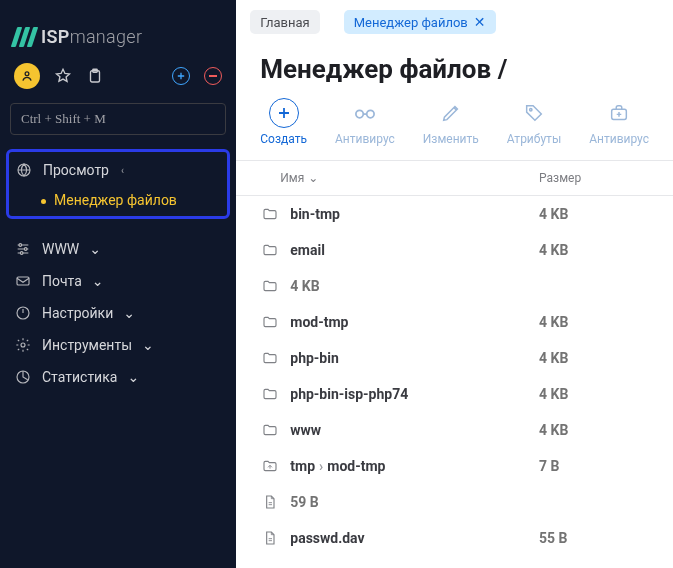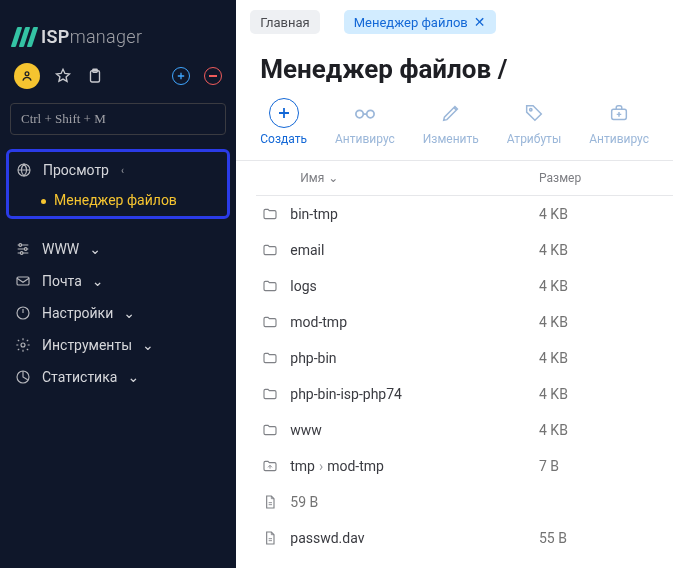--- a/index.html
+++ b/index.html
@@ -52,25 +52,25 @@
 .page-title { font-size: 26px; font-weight: 700; color: #1e1f24; }
 
 .toolbar { display: flex; gap: 28px; padding: 6px 24px 14px 24px; }
 .tool { display:flex; flex-direction:column; align-items:center; gap:4px; color:#1468d6; font-size:12px; cursor:pointer; }
 .tool.dim { color:#9bb7d9; }
 .tool-ico { width:30px; height:30px; border-radius:50%; display:flex; align-items:center; justify-content:center; }
 .tool.create .tool-ico { border:1.6px solid #1468d6; }
 .tool.create .tool-ico svg { width:12px; height:12px; }
 
 .table-wrap { border-top: 1px solid #e6e7ea; flex:1; overflow:auto; }
-.thead { display:flex; padding: 10px 24px 10px 24px; font-size:12px; color:#7c7d82; border-bottom:1px solid #e6e7ea;margin-left:20px; }
+.thead { display:flex; padding: 10px 24px 10px 24px; font-size:12px; color:#7c7d82; border-bottom:1px solid #e6e7ea; }
 .th-name { flex:1; display:flex; align-items:center; gap:4px; padding-left: 20px; }
 .th-size { width:110px; }
 
-.row { display:flex; align-items:flex-start; padding: 10px 24px; font-size:14px; color:#3a3b41; cursor:pointer; }
+.row { display:flex; align-items:flex-start; padding: 10px 24px; font-size:14px; color:#3a3b41; cursor:pointer;font-weight:bold; }
 .row .ficon { width:20px; display:flex; justify-content:center; color:#7f8186; margin-right:10px; }
 .row .fname { flex:1; }
 .row .fsize { width:110px; color:#737373; }
 .row .arrow { color:#9c9da2; margin: 0 4px; }
 </style>
 </head>
 <body>
 
 <aside class="sidebar">
 
@@ -279,21 +279,20 @@
           </span>
           <span class="fname">email</span>
           <span class="fsize">4 KB</span>
         </div>
         <div class="row">
           <span class="ficon">
             <svg width="16" height="16" viewBox="0 0 24 24" fill="none" stroke="currentColor" stroke-width="1.7">
               <path d="M3 7a2 2 0 012-2h4l2 2h8a2 2 0 012 2v8a2 2 0 01-2 2H5a2 2 0 01-2-2V7z"></path>
             </svg>
           </span>
-          <span class="fname">logs</span>
           <span class="fsize">4 KB</span>
         </div>
         <div class="row">
           <span class="ficon">
             <svg width="16" height="16" viewBox="0 0 24 24" fill="none" stroke="currentColor" stroke-width="1.7">
               <path d="M3 7a2 2 0 012-2h4l2 2h8a2 2 0 012 2v8a2 2 0 01-2 2H5a2 2 0 01-2-2V7z"></path>
             </svg>
           </span>
           <span class="fname">mod-tmp</span>
           <span class="fsize">4 KB</span>

